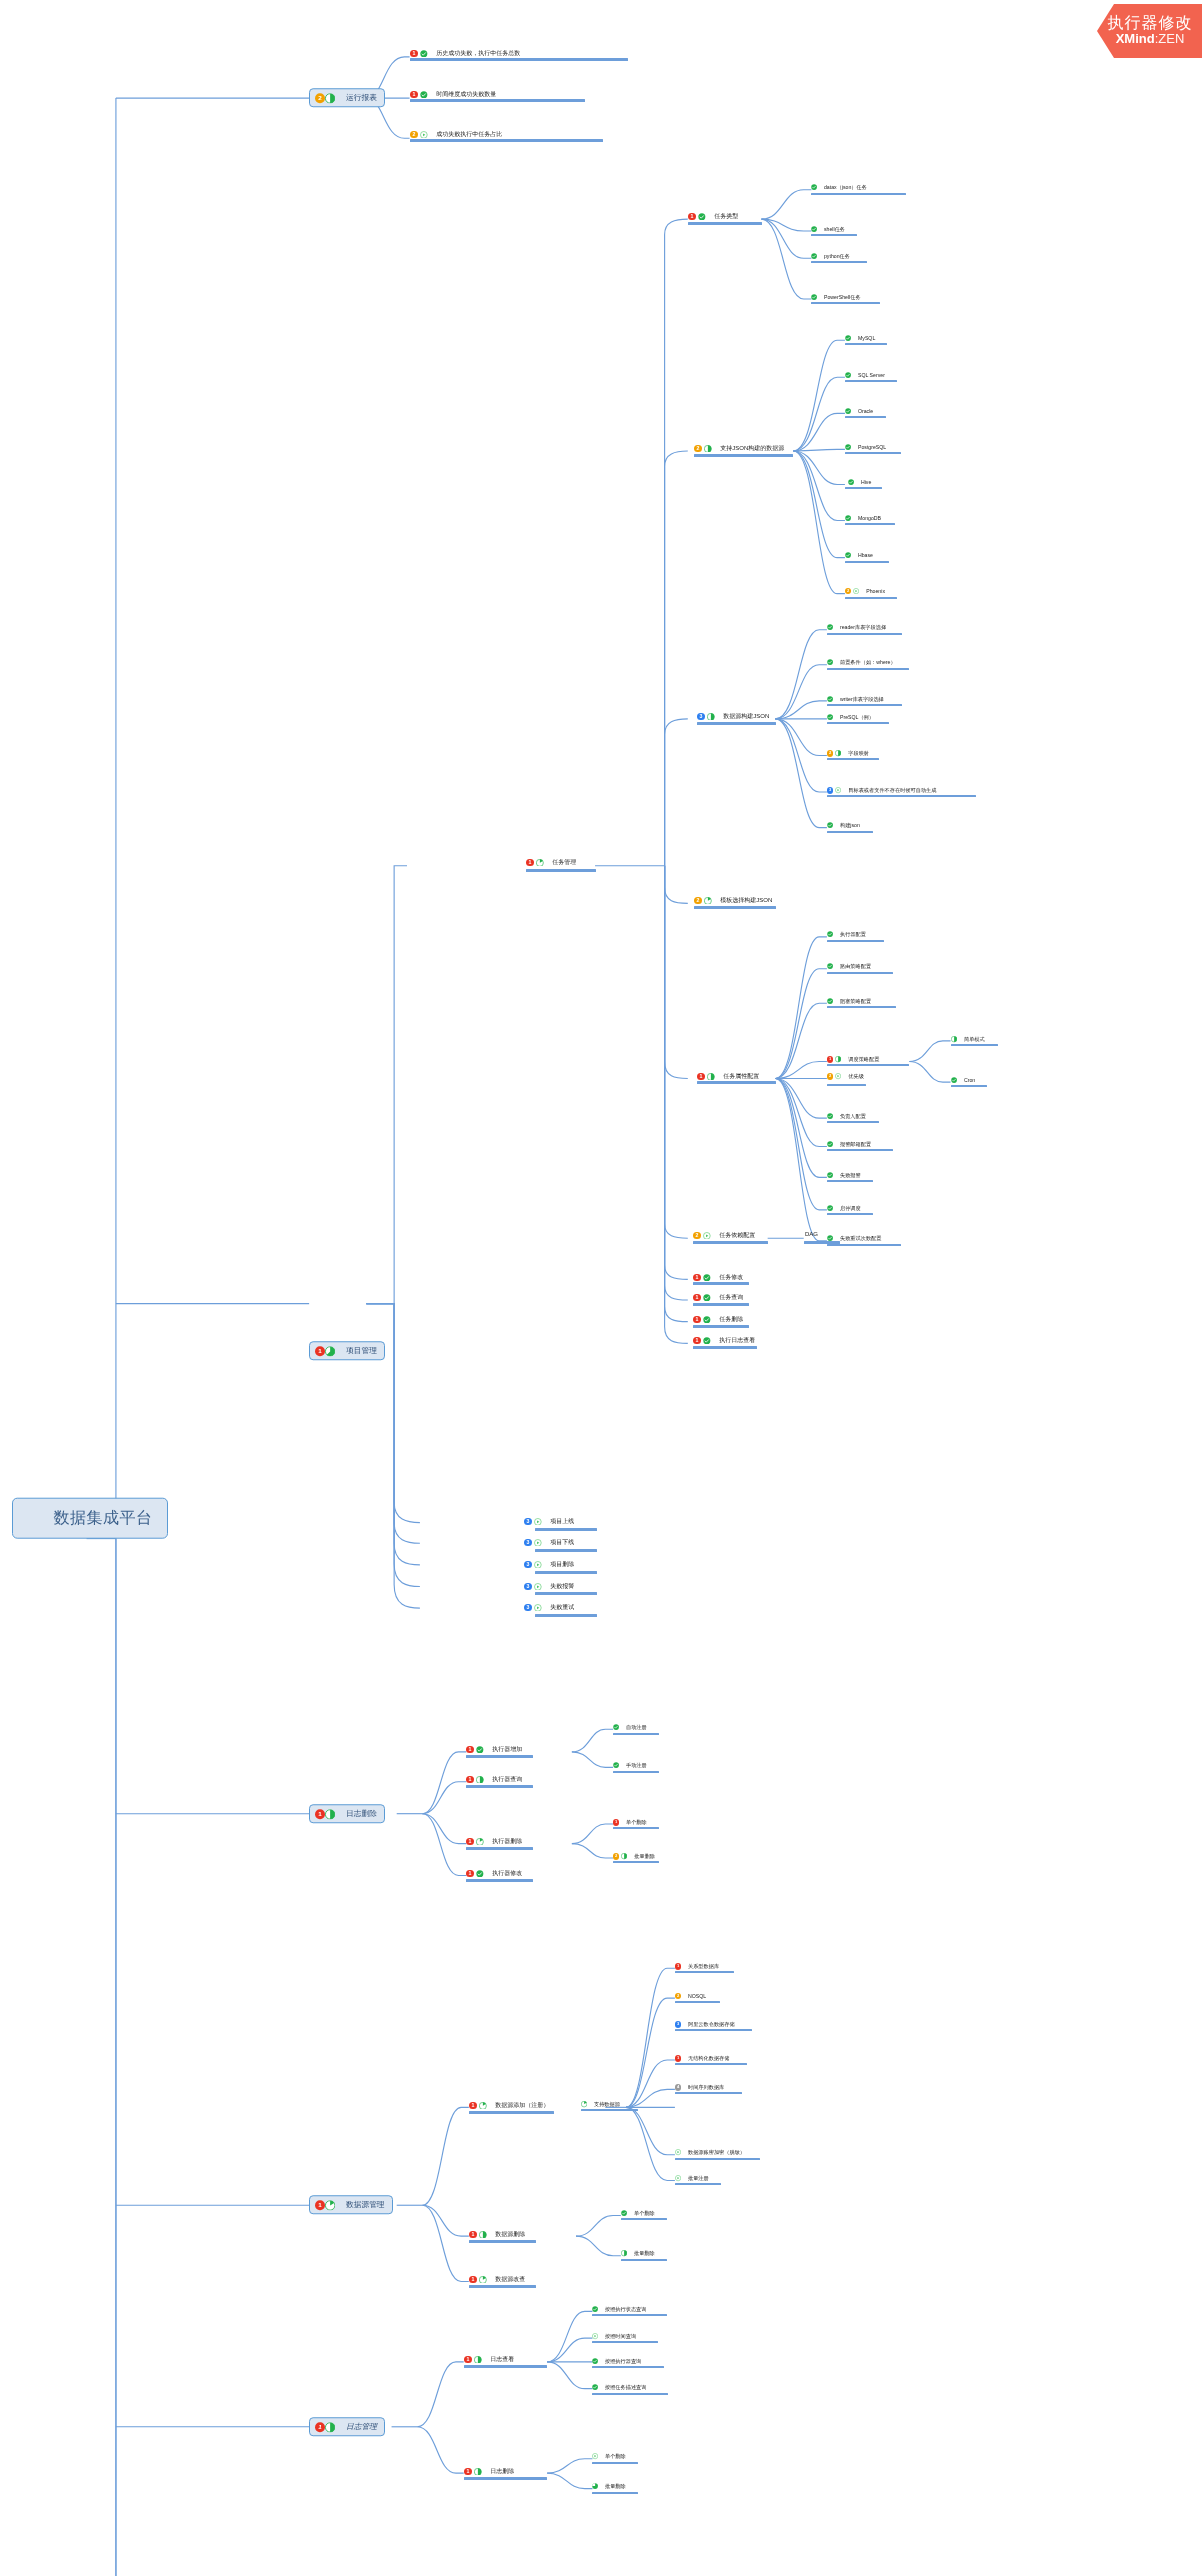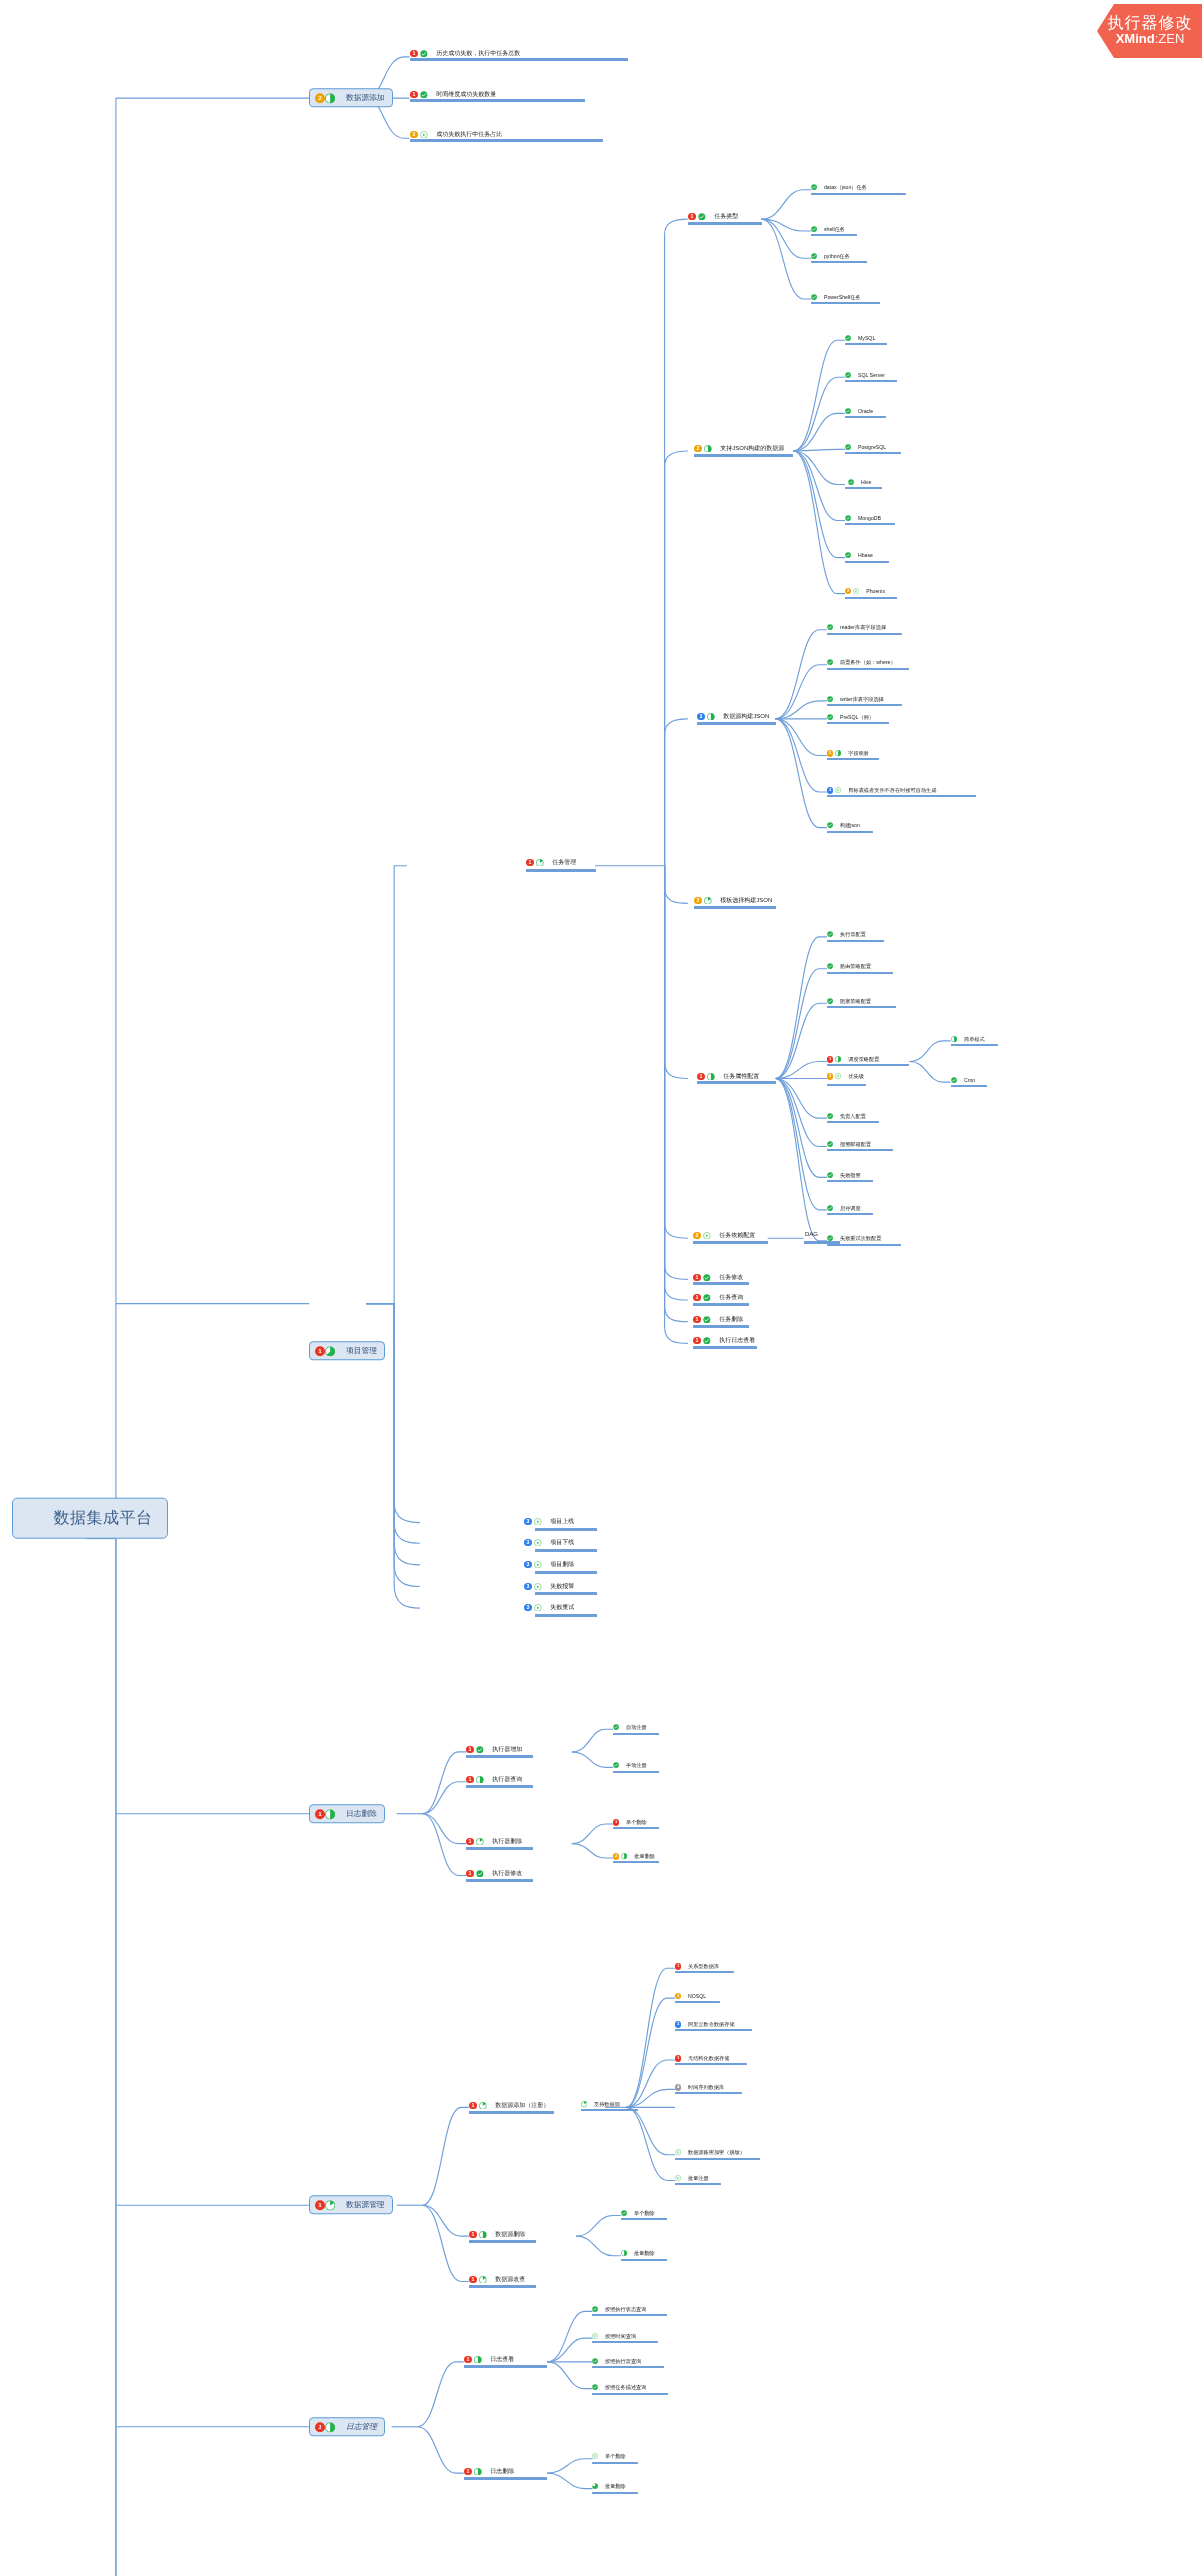--- a/index.html
+++ b/index.html
@@ -256,21 +256,21 @@
     <span class="mk">
       <span class="pri o">2</span>
       <span class="st">
           <svg viewBox="0 0 24 24">
             <circle cx="12" cy="12" r="11" fill="#fff" stroke="#22b14c" stroke-width="2"></circle>
             <path d="M12 1 A11 11 0 0 1 12 23 Z" fill="#22b14c"></path>
           </svg>
         </span>
     </span>
     <span class="spacer"></span>
-    <span class="lbl">数据源添加</span>
+    <span class="lbl">运行报表</span>
   </div>
   <div class="node sub" style="left:410px; top:49px;">
     <span class="pri r">1</span>
     <span class="st">
         <svg viewBox="0 0 24 24">
           <circle cx="12" cy="12" r="11" fill="#22b14c"></circle>
           <path d="M6.5 12.5l3.6 3.6 7.2-7.6" fill="none" stroke="#fff" stroke-width="2.6" stroke-linecap="round"></path>
         </svg>
       </span>
     <span class="spacer"></span>

